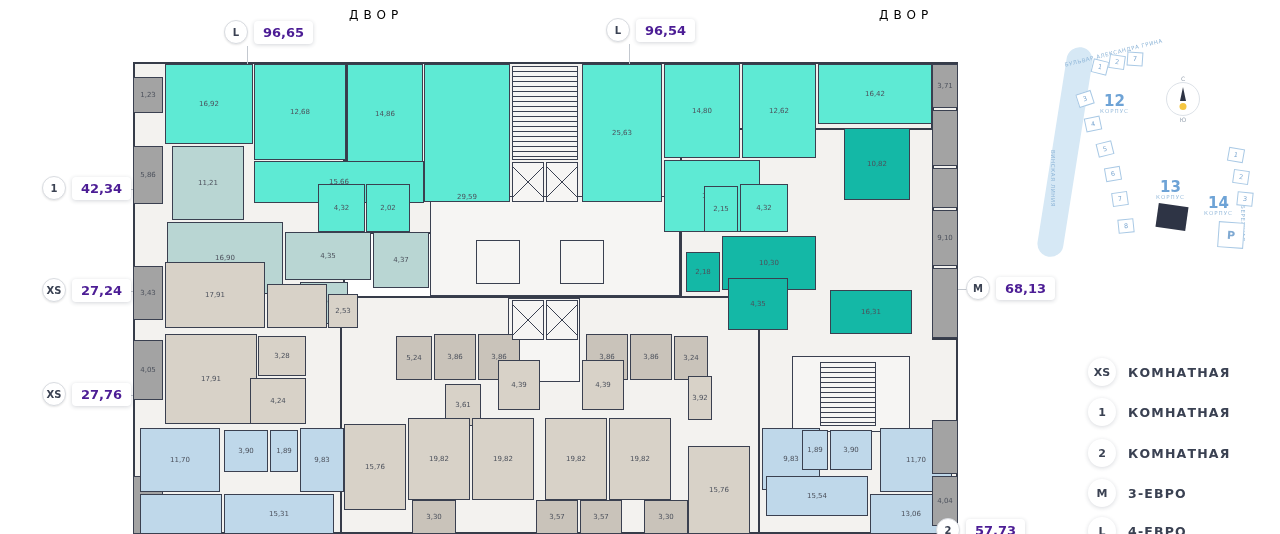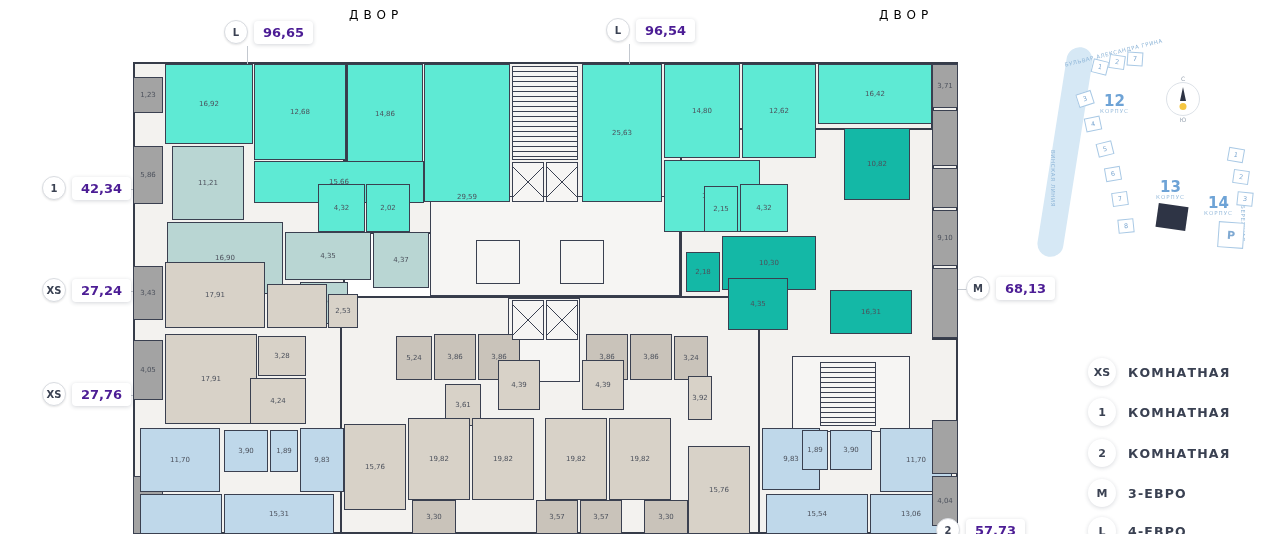--- a/index.html
+++ b/index.html
@@ -252,21 +252,21 @@
     </div>
     <div class="room t-blue" style="left: 802px; top: 430px; width: 26px; height: 40px; position: absolute;">
       <span>1,89</span>
     </div>
     <div class="room t-blue" style="left: 830px; top: 430px; width: 42px; height: 40px; position: absolute;">
       <span>3,90</span>
     </div>
     <div class="room t-blue" style="left: 880px; top: 428px; width: 72px; height: 64px; position: absolute;">
       <span>11,70</span>
     </div>
-    <div class="room t-blue" style="left: 766px; top: 494px; width: 102px; height: 40px; position: absolute;">
+    <div class="room t-blue" style="left: 766px; top: 476px; width: 102px; height: 40px; position: absolute;">
       <span>15,54</span>
     </div>
     <div class="room t-blue" style="left: 870px; top: 494px; width: 82px; height: 40px; position: absolute;">
       <span>13,06</span>
     </div>
     <div class="room t-balc" style="left: 932px; top: 64px; width: 26px; height: 44px; position: absolute;">
       <span>3,71</span>
     </div>
     <div class="room t-balc" style="left: 932px; top: 110px; width: 26px; height: 56px; position: absolute;"></div>
     <div class="room t-balc" style="left: 932px; top: 168px; width: 26px; height: 40px; position: absolute;"></div>

